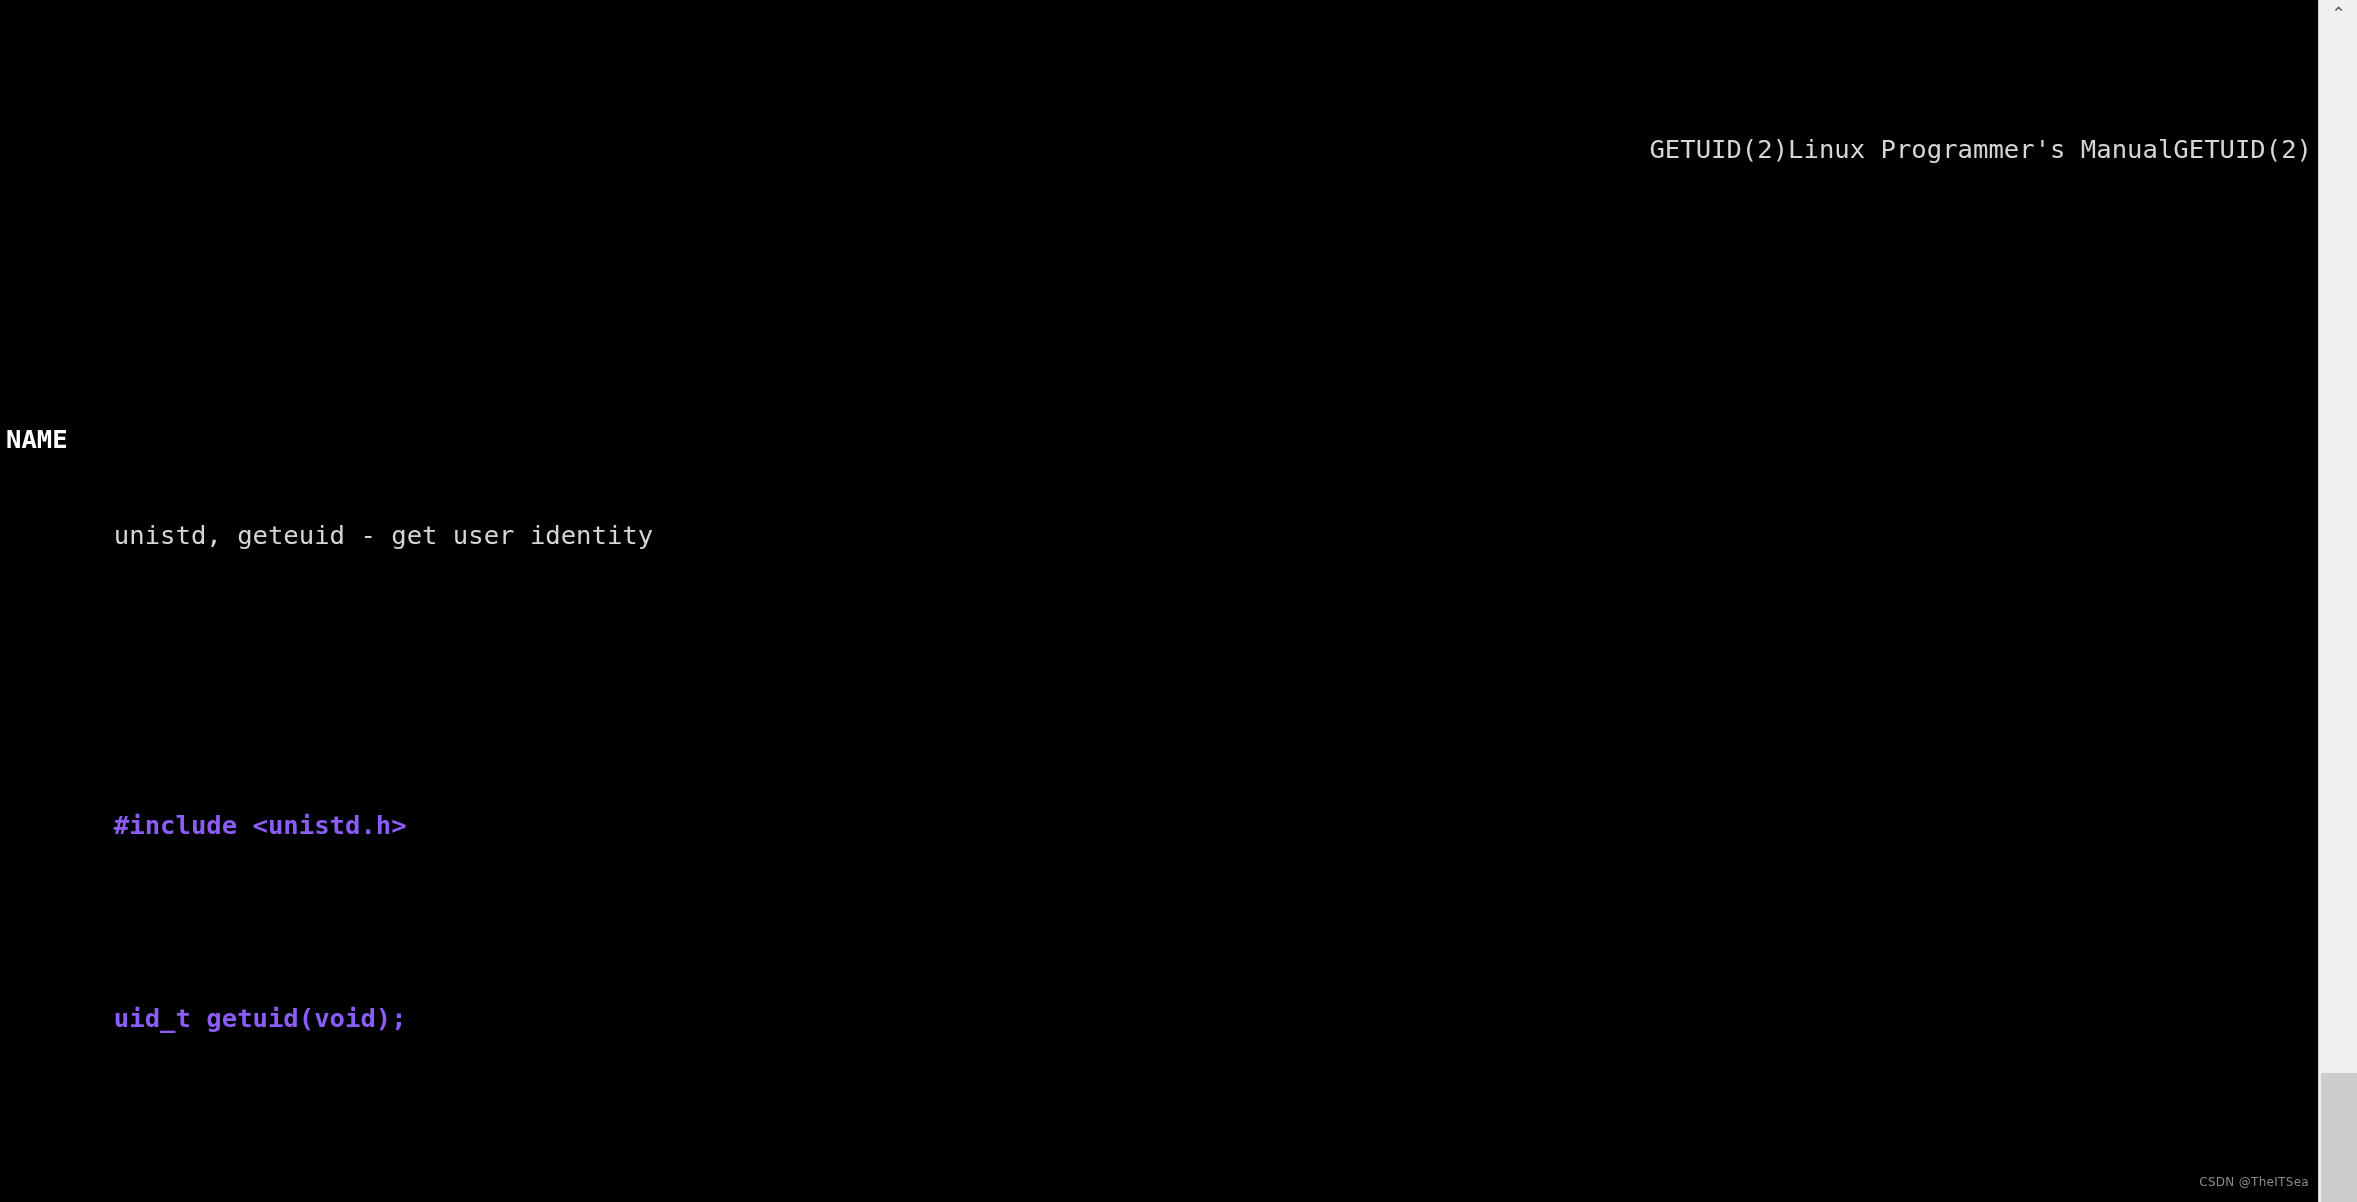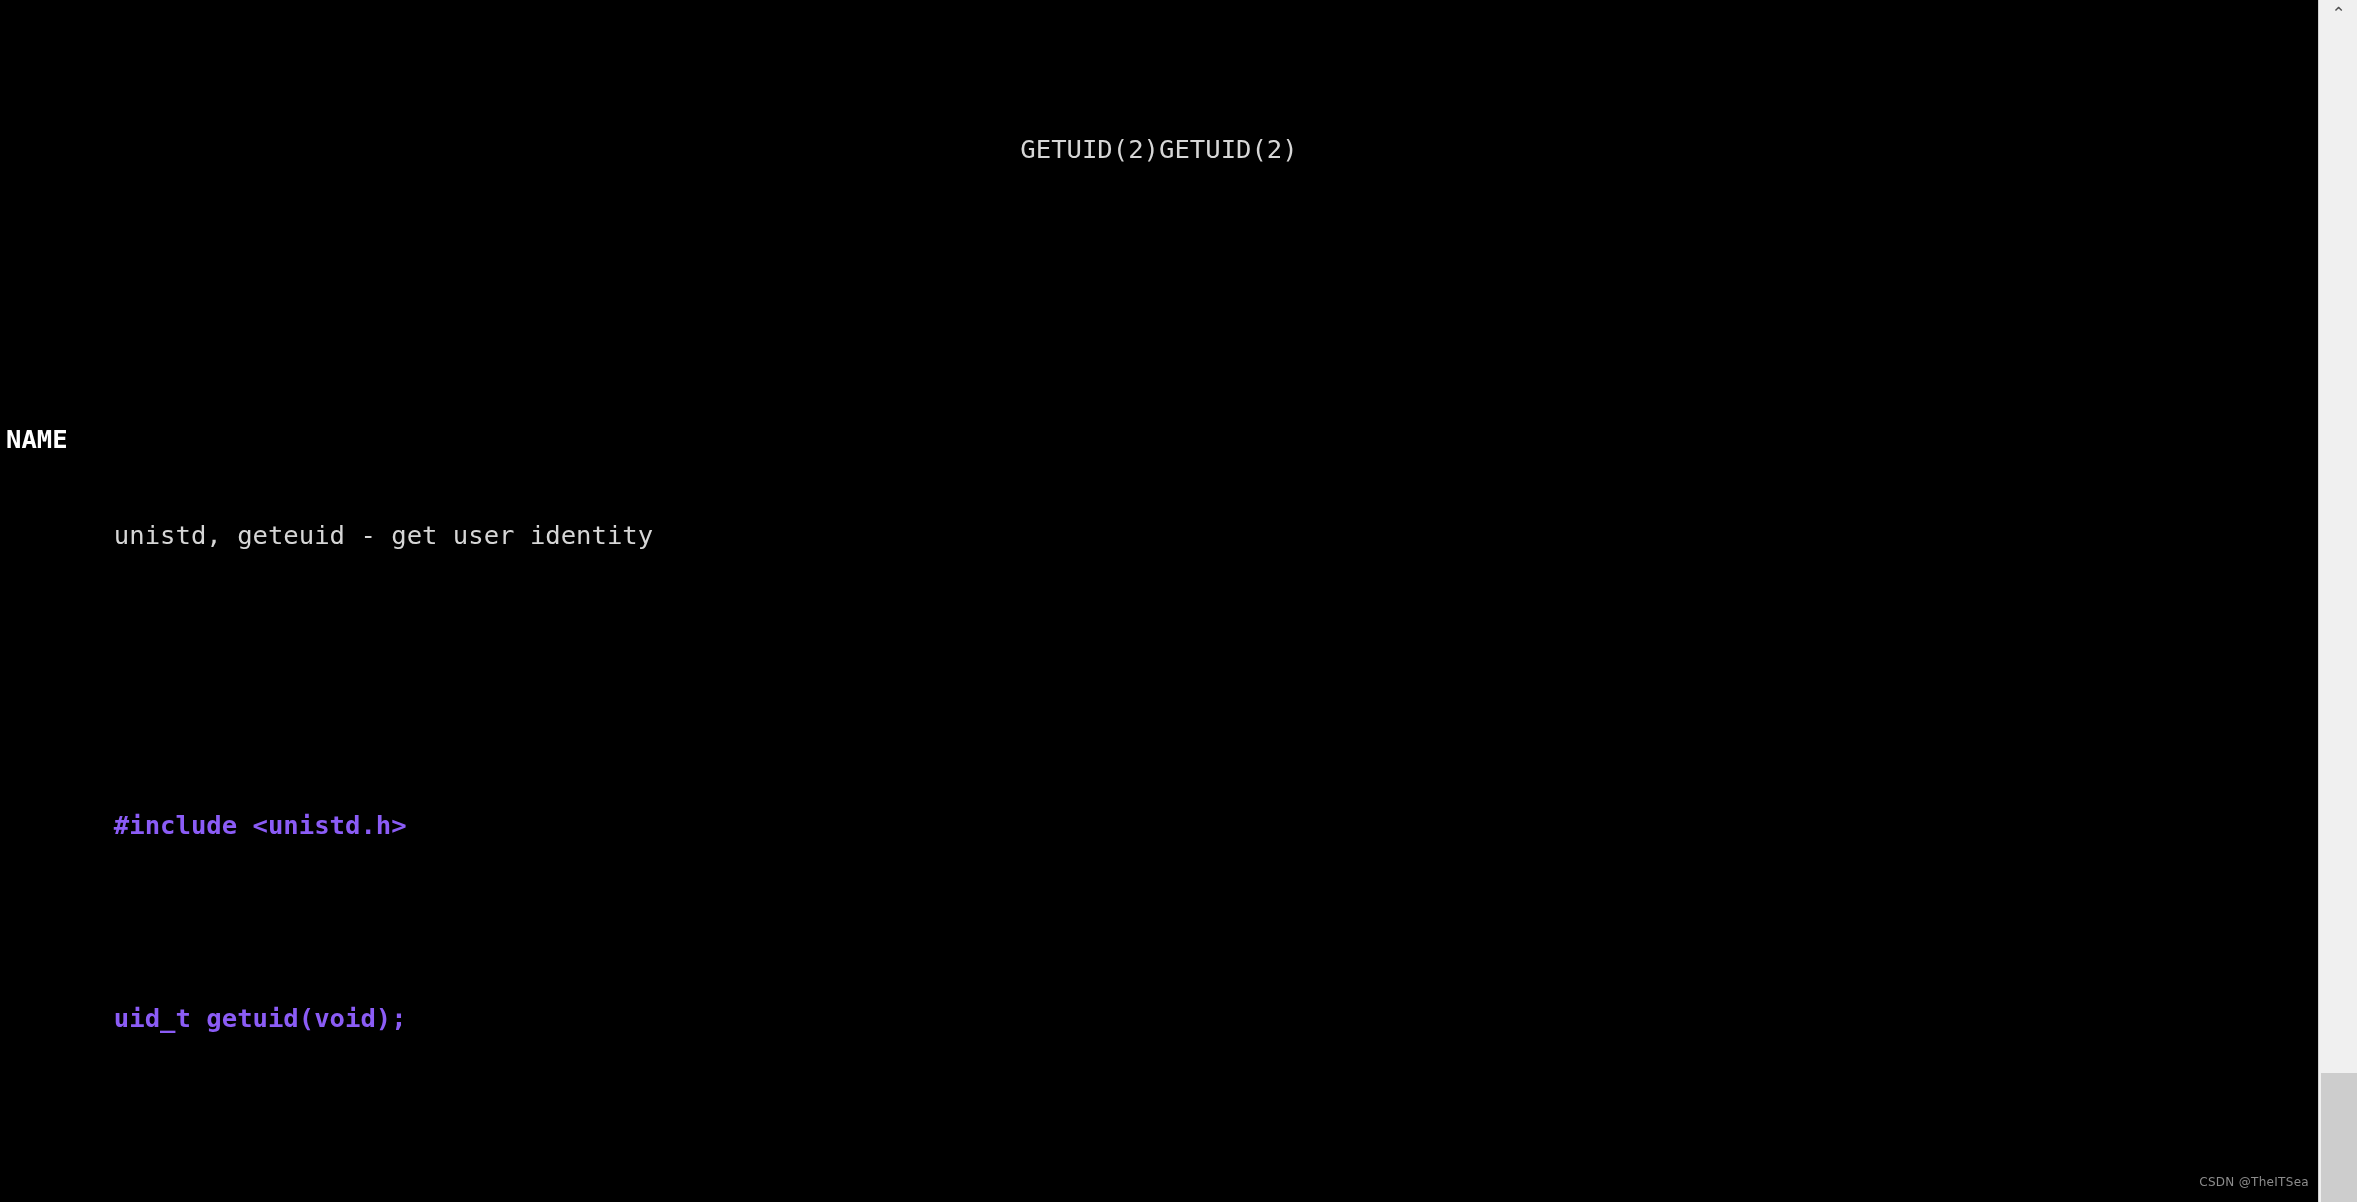--- a/index.html
+++ b/index.html
@@ -42,21 +42,21 @@
     font-weight: bold;
     color: #8b5cf6;
   }
   .hdr {
     font-weight: bold;
     color: #ffffff;
   }
   
   .manline-top {
     display: flex;
-    justify-content: center;
+    justify-content: flex-end;
     padding: 0 6px 0 6px;
     height: 32.2px;
     white-space: pre;
   }
   .manline-top > span { white-space: pre; }
 
   
   #scrollbar {
     position: absolute;
     right: 0;
@@ -104,20 +104,21 @@
 </head>
 <body>
 
 <div id="terminal">
 
   <div id="man-page">
 
     
     <div class="manline-top">
       <span>GETUID(2)</span>
+      <span>Linux Programmer's Manual</span>
       <span>GETUID(2)</span>
     </div>
 
     <div class="line"> </div>
 
     
     <div class="line hdr">NAME</div>
     <div class="line">       unistd, geteuid - get user identity</div>
 
     <div class="line"> </div>

